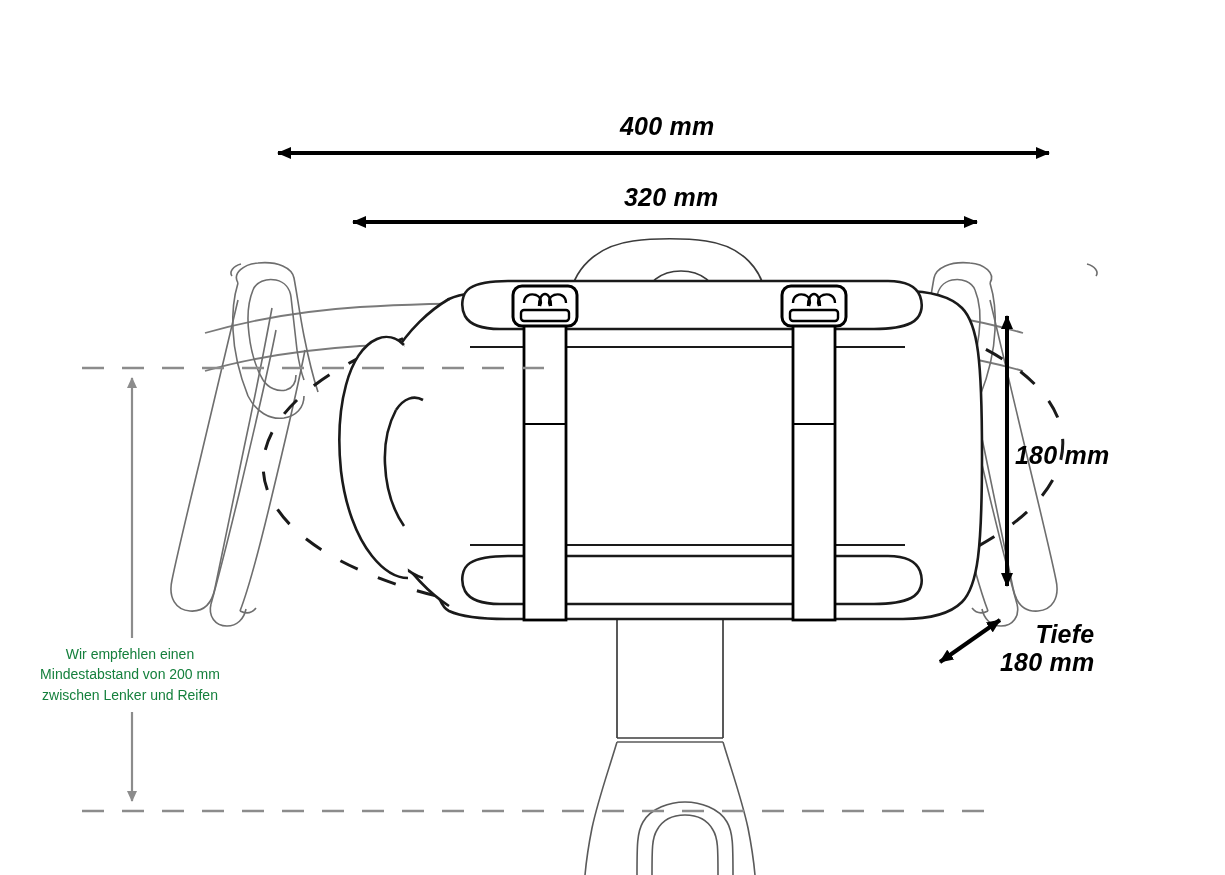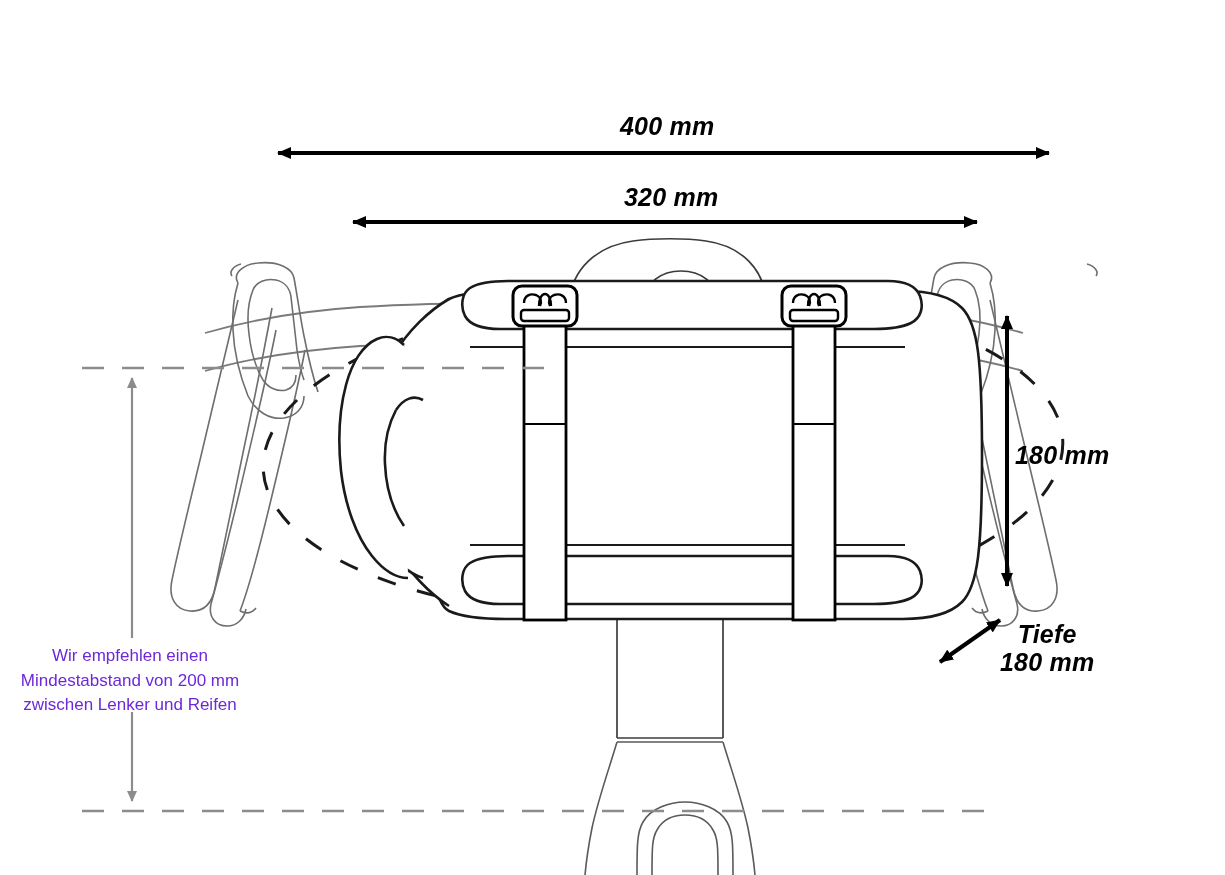--- a/index.html
+++ b/index.html
@@ -31,31 +31,31 @@
     color: #000000;
     white-space: nowrap;
     letter-spacing: 0.2px;
   }
   .dim-label.two-line {
     line-height: 1.12;
   }
   #label-400 { left: 620px; top: 112px; }
   #label-320 { left: 624px; top: 183px; text-align: right; }
   #label-180v { left: 1015px; top: 441px; }
-  #label-depth { left: 1000px; top: 620px; text-align: center; }
+  #label-depth { left: 1000px; top: 620px; text-align: right; }
   #note-text {
     position: absolute;
     left: 4px;
     top: 644px;
     width: 252px;
     text-align: center;
     font-family: "Liberation Sans", sans-serif;
-    font-size: 17px;
+    font-size: 14px;
     line-height: 1.45;
-    color: #6d28d9;
+    color: #15803d;
     white-space: pre-line;
   }
 </style>
 </head>
 <body>
 
 <div id="stage">
 
   <svg id="drawing" viewBox="0 0 1225 875">
     <defs>

